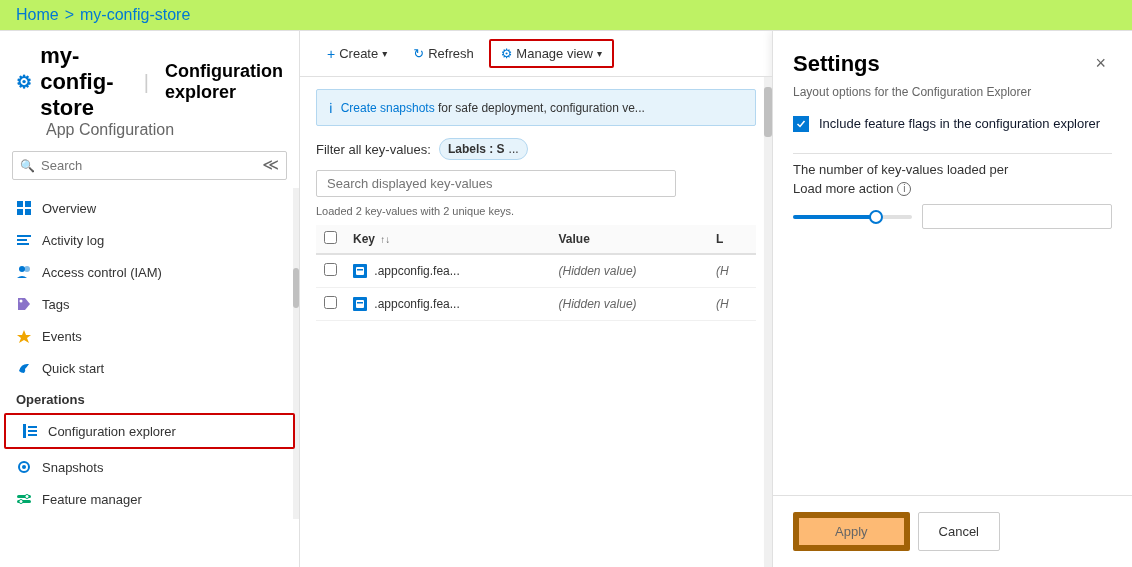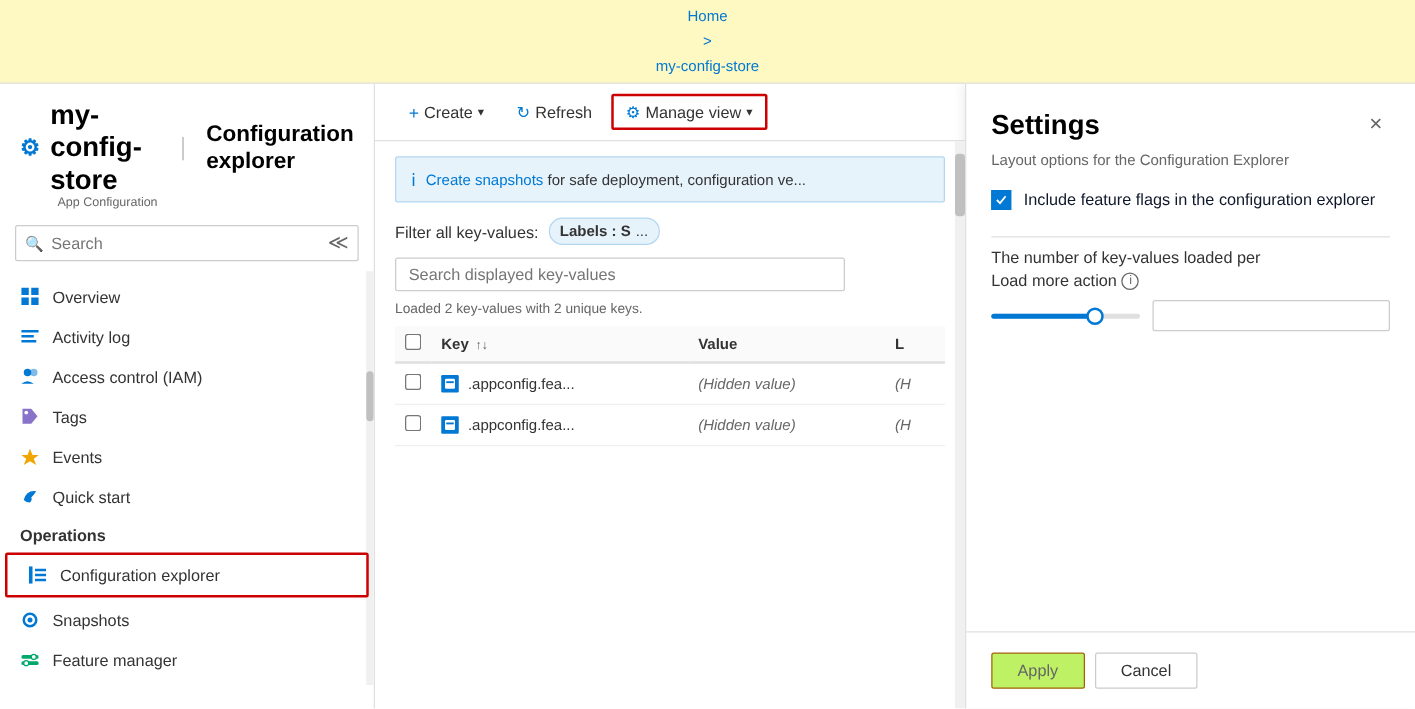--- a/index.html
+++ b/index.html
@@ -1,27 +1,27 @@
 <!DOCTYPE html>
 <html><head>
   <meta charset="utf-8">
   <style>
     * { box-sizing: border-box; margin: 0; padding: 0; }
     body { font-family: 'Segoe UI', Arial, sans-serif; font-size: 13px; color: #333; background: #fff; display: flex; flex-direction: column; height: 567px; overflow: hidden; }
 
-    .top-bar { background: #fef9c3; border-bottom: 1px solid #e0e0e0; padding: 6px 16px; display: flex; align-items: center; gap: 6px; font-size: 12px; color: #0078d4; flex-direction: column; }
+    .top-bar { background: #bef264; border-bottom: 1px solid #e0e0e0; padding: 6px 16px; display: flex; align-items: center; gap: 6px; font-size: 16px; color: #0078d4; }
 
     .main-content { display: flex; flex: 1; overflow: hidden; }
 
     
     .sidebar { width: 300px; min-width: 300px; border-right: 1px solid #e0e0e0; background: #fff; display: flex; flex-direction: column; overflow-y: auto; }
     .sidebar-header { padding: 12px 16px 4px; }
     .sidebar-title { font-size: 22px; font-weight: 600; color: #000; display: flex; align-items: center; gap: 8px; }
     .sidebar-title .gear-icon { color: #0078d4; font-size: 18px; }
-    .sidebar-subtitle { font-size: 10px; color: #666; margin-left: 30px; }
+    .sidebar-subtitle { font-size: 16px; color: #666; margin-left: 30px; }
     .sidebar-pipe { color: #ccc; margin: 0 8px; font-size: 20px; font-weight: 300; }
 
     .search-box { margin: 8px 12px; position: relative; }
     .search-box input { width: 100%; padding: 6px 10px 6px 28px; border: 1px solid #ccc; border-radius: 2px; font-size: 13px; color: #333; outline: none; background: #fff; }
     .search-icon { position: absolute; left: 8px; top: 50%; transform: translateY(-50%); color: #666; font-size: 12px; }
 
     .collapse-btn { position: absolute; right: 0; top: 0; background: none; border: none; cursor: pointer; padding: 4px 8px; color: #666; font-size: 16px; }
 
     .nav-section { padding: 4px 0; }
     .nav-item { display: flex; align-items: center; gap: 10px; padding: 8px 16px; cursor: pointer; color: #333; font-size: 13px; position: relative; }
@@ -75,21 +75,21 @@
     .settings-divider { border: none; border-top: 1px solid #e0e0e0; margin: 8px 0; }
     .settings-kv-label { font-size: 13px; color: #333; margin-bottom: 4px; display: flex; align-items: center; gap: 4px; }
     .info-circle { display: inline-flex; width: 14px; height: 14px; border: 1px solid #666; border-radius: 50%; color: #666; font-size: 10px; align-items: center; justify-content: center; cursor: pointer; }
     .slider-row { display: flex; align-items: center; gap: 10px; margin-top: 8px; }
     .slider-track { flex: 1; height: 4px; background: #e0e0e0; border-radius: 2px; position: relative; cursor: pointer; }
     .slider-fill { width: 70%; height: 4px; background: #0078d4; border-radius: 2px; }
     .slider-thumb { width: 14px; height: 14px; background: #fff; border: 2px solid #0078d4; border-radius: 50%; position: absolute; left: 70%; top: -5px; transform: translateX(-50%); cursor: grab; }
     .slider-value { min-width: 48px; padding: 4px 6px; border: 1px solid #ccc; border-radius: 2px; font-size: 13px; text-align: center; }
 
     .settings-footer { padding: 16px 20px; display: flex; gap: 8px; justify-content: flex-start; border-top: 1px solid #e0e0e0; }
-    .btn-apply { padding: 6px 20px; background: #bef264; border: 1px solid #a16207; border-radius: 2px; cursor: pointer; font-size: 13px; color: #666; }
+    .btn-apply { padding: 6px 36px; background: #fdba74; border: 6px solid #a16207; border-radius: 2px; cursor: pointer; font-size: 13px; color: #666; }
     .btn-cancel { padding: 6px 20px; background: #fff; border: 1px solid #ccc; border-radius: 2px; cursor: pointer; font-size: 13px; color: #333; }
 
     .sidebar-scroll { position: relative; }
     .side-scroll-track { position: absolute; right: 0; top: 0; bottom: 0; width: 6px; background: #f0f0f0; }
     .side-scroll-thumb { width: 6px; height: 40px; background: #c0c0c0; border-radius: 3px; margin-top: 80px; }
 
     .vert-scroll { position: absolute; right: 0; top: 0; width: 8px; height: 100%; background: #f0f0f0; }
     .vert-scroll-thumb { width: 8px; height: 50px; background: #c0c0c0; margin-top: 10px; border-radius: 3px; }
   </style>
 </head>

